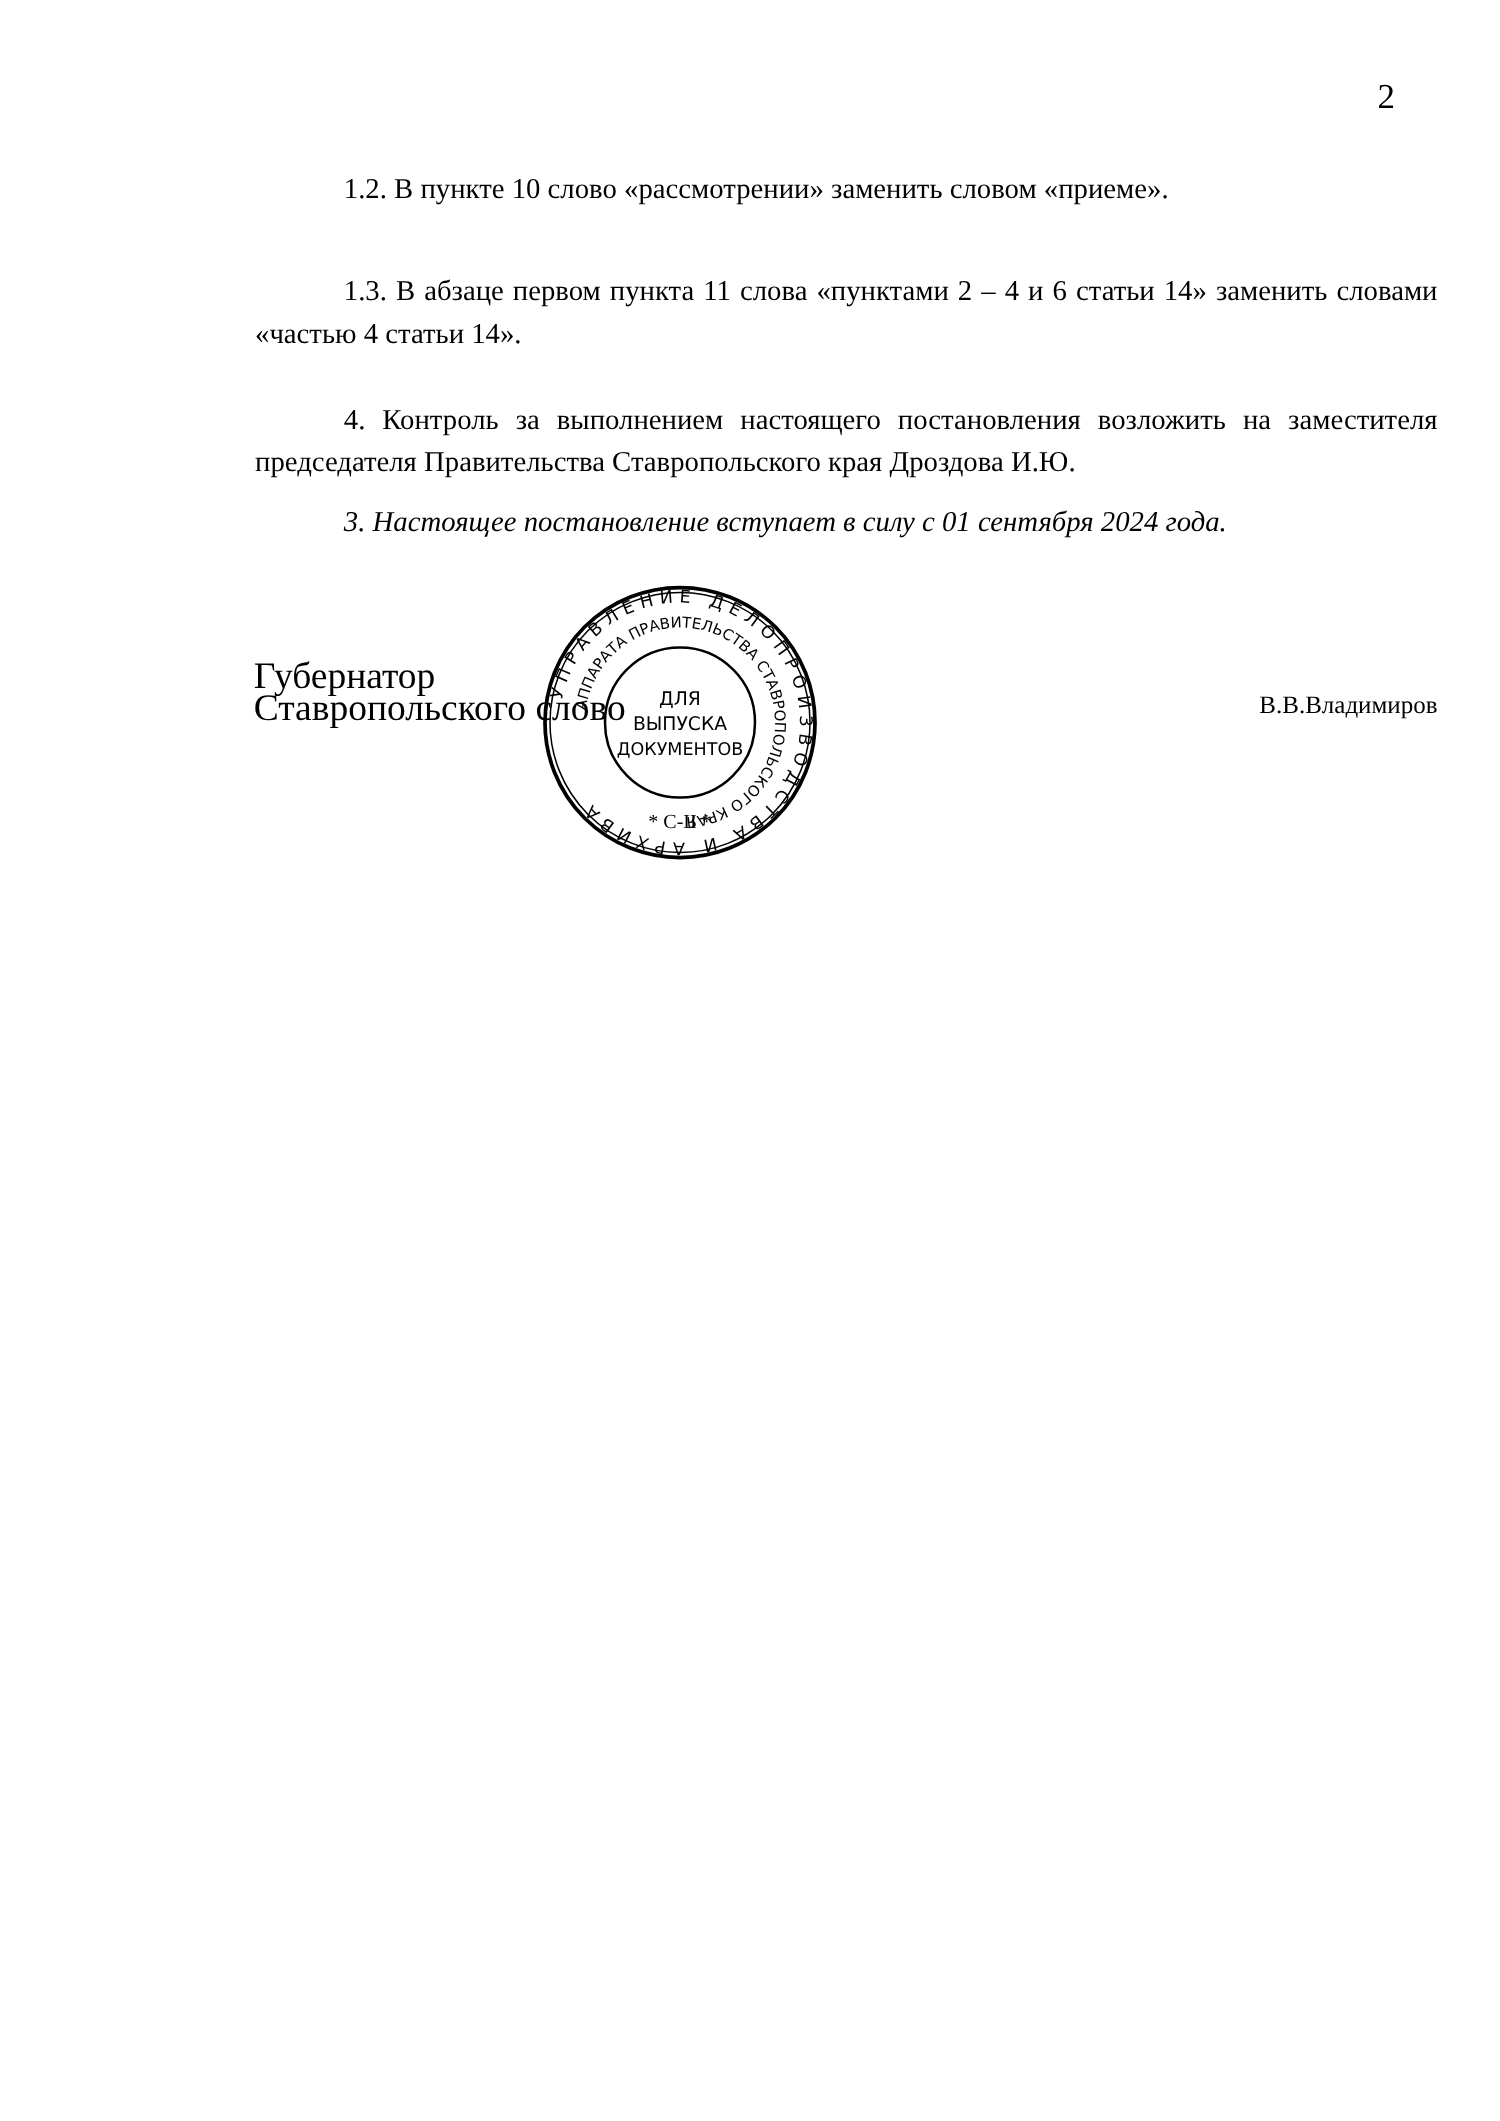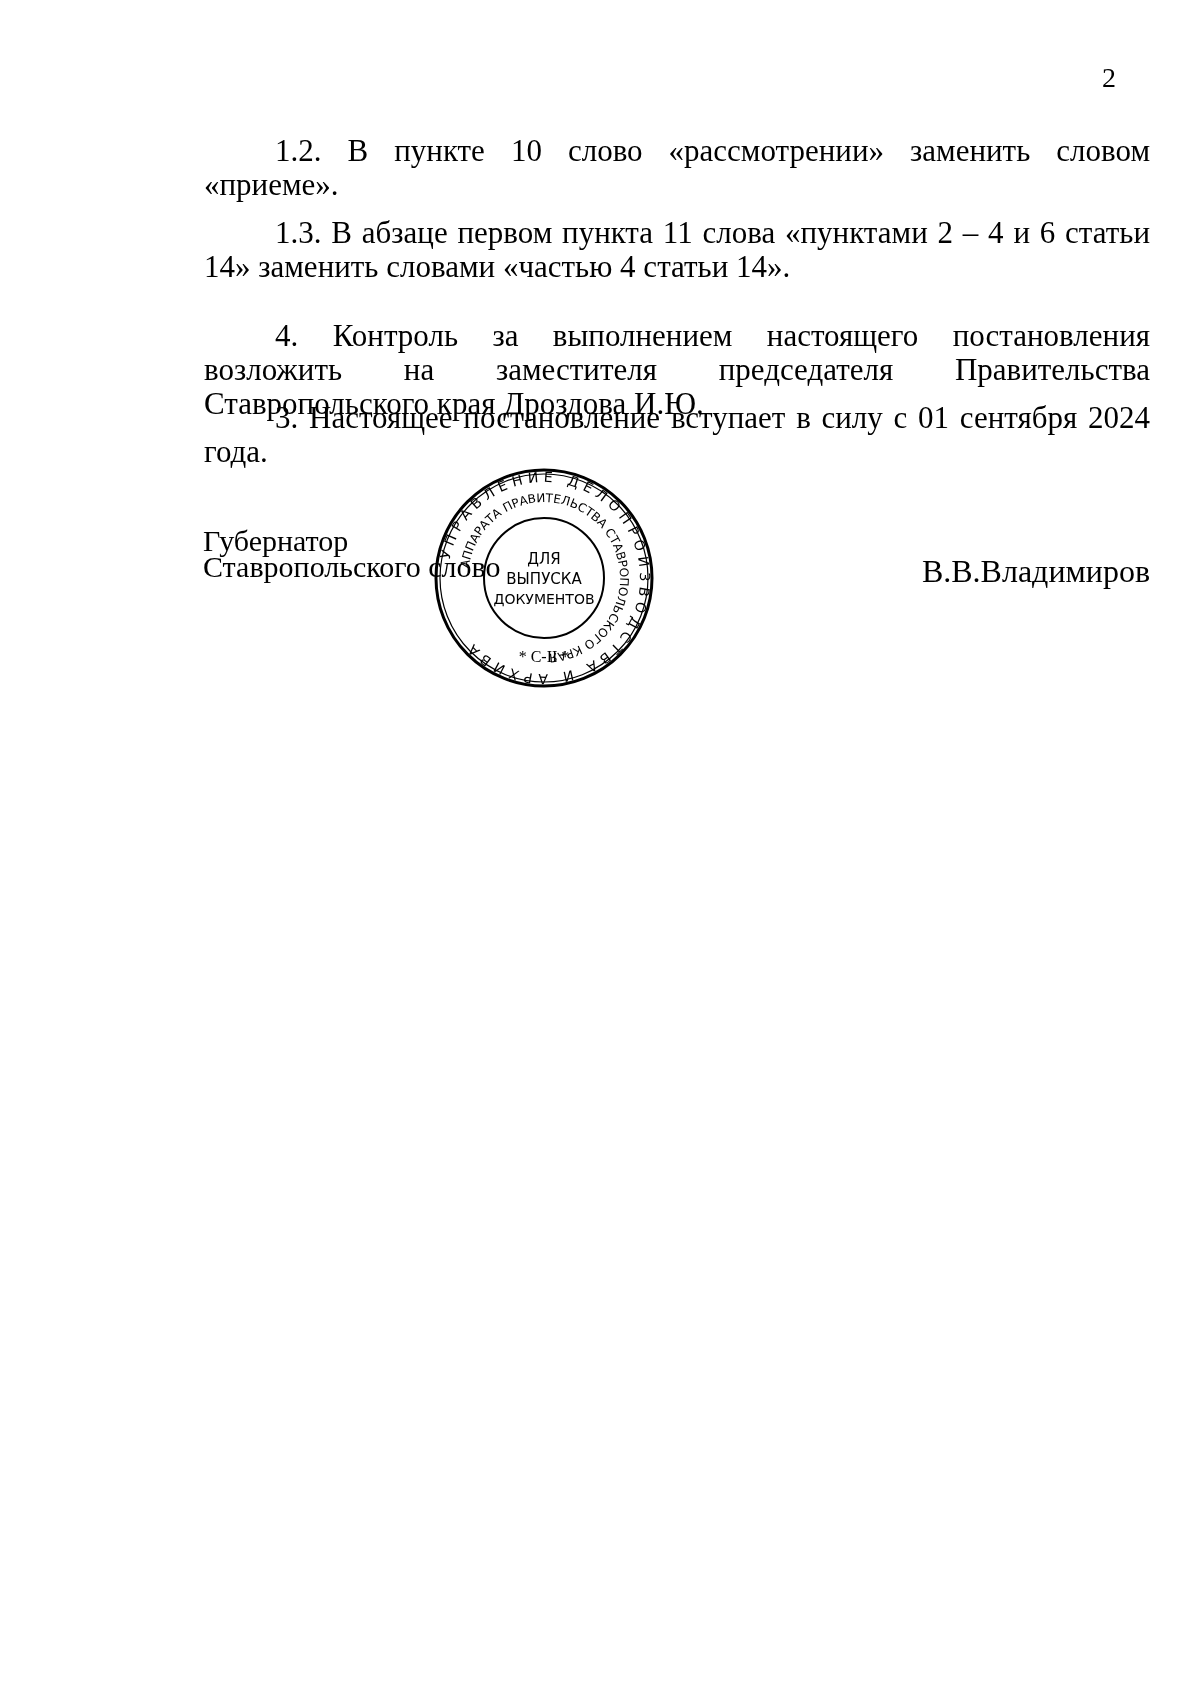--- a/index.html
+++ b/index.html
@@ -1,27 +1,27 @@
 <!DOCTYPE html>
 <html><head>
 <meta charset="utf-8">
 <style>
   html, body { margin: 0; padding: 0; background: #ffffff; }
   body { width: 1200px; height: 1697px; position: relative; overflow: hidden;
          font-family: "Liberation Serif", "DejaVu Serif", serif; color: #000; }
   .page-number { position: absolute; top: 62px; right: 84px; font-size: 28px; }
-  .body-text { position: absolute; left: 204px; width: 946px; font-size: 31px; line-height: 34px; }
+  .body-text { position: absolute; left: 204px; width: 946px; font-size: 23px; line-height: 34px; }
   .para { margin: 0; text-align: justify; text-indent: 71px; }
   .para.last-line-left { text-align-last: left; margin-top: 48px; }
   #p12 { top: 134px; }
   #p13 { top: 168px; }
   #p2 { top: 271px; }
-  #p3 { top: 401px; }
+  #p3 { top: 401px; font-style: italic; }
   .signature { position: absolute; top: 528px; left: 203px; font-size: 30px; line-height: 26px; }
-  .signer-name { position: absolute; top: 553px; right: 50px; font-size: 32px; }
+  .signer-name { position: absolute; top: 553px; right: 50px; font-size: 20px; }
   .stamp { position: absolute; left: 432px; top: 466px; width: 224px; height: 224px; }
 </style>
 </head>
 <body>
 
 <div>
   <div class="page-number">2</div>
 
   <p id="p12" class="body-text para">1.2. В пункте 10 слово «рассмотрении» заменить словом «приеме».</p>
   <p id="p13" class="body-text para last-line-left">1.3. В абзаце первом пункта 11 слова «пунктами 2 – 4 и 6 статьи 14» заменить словами «частью 4 статьи 14».</p>

